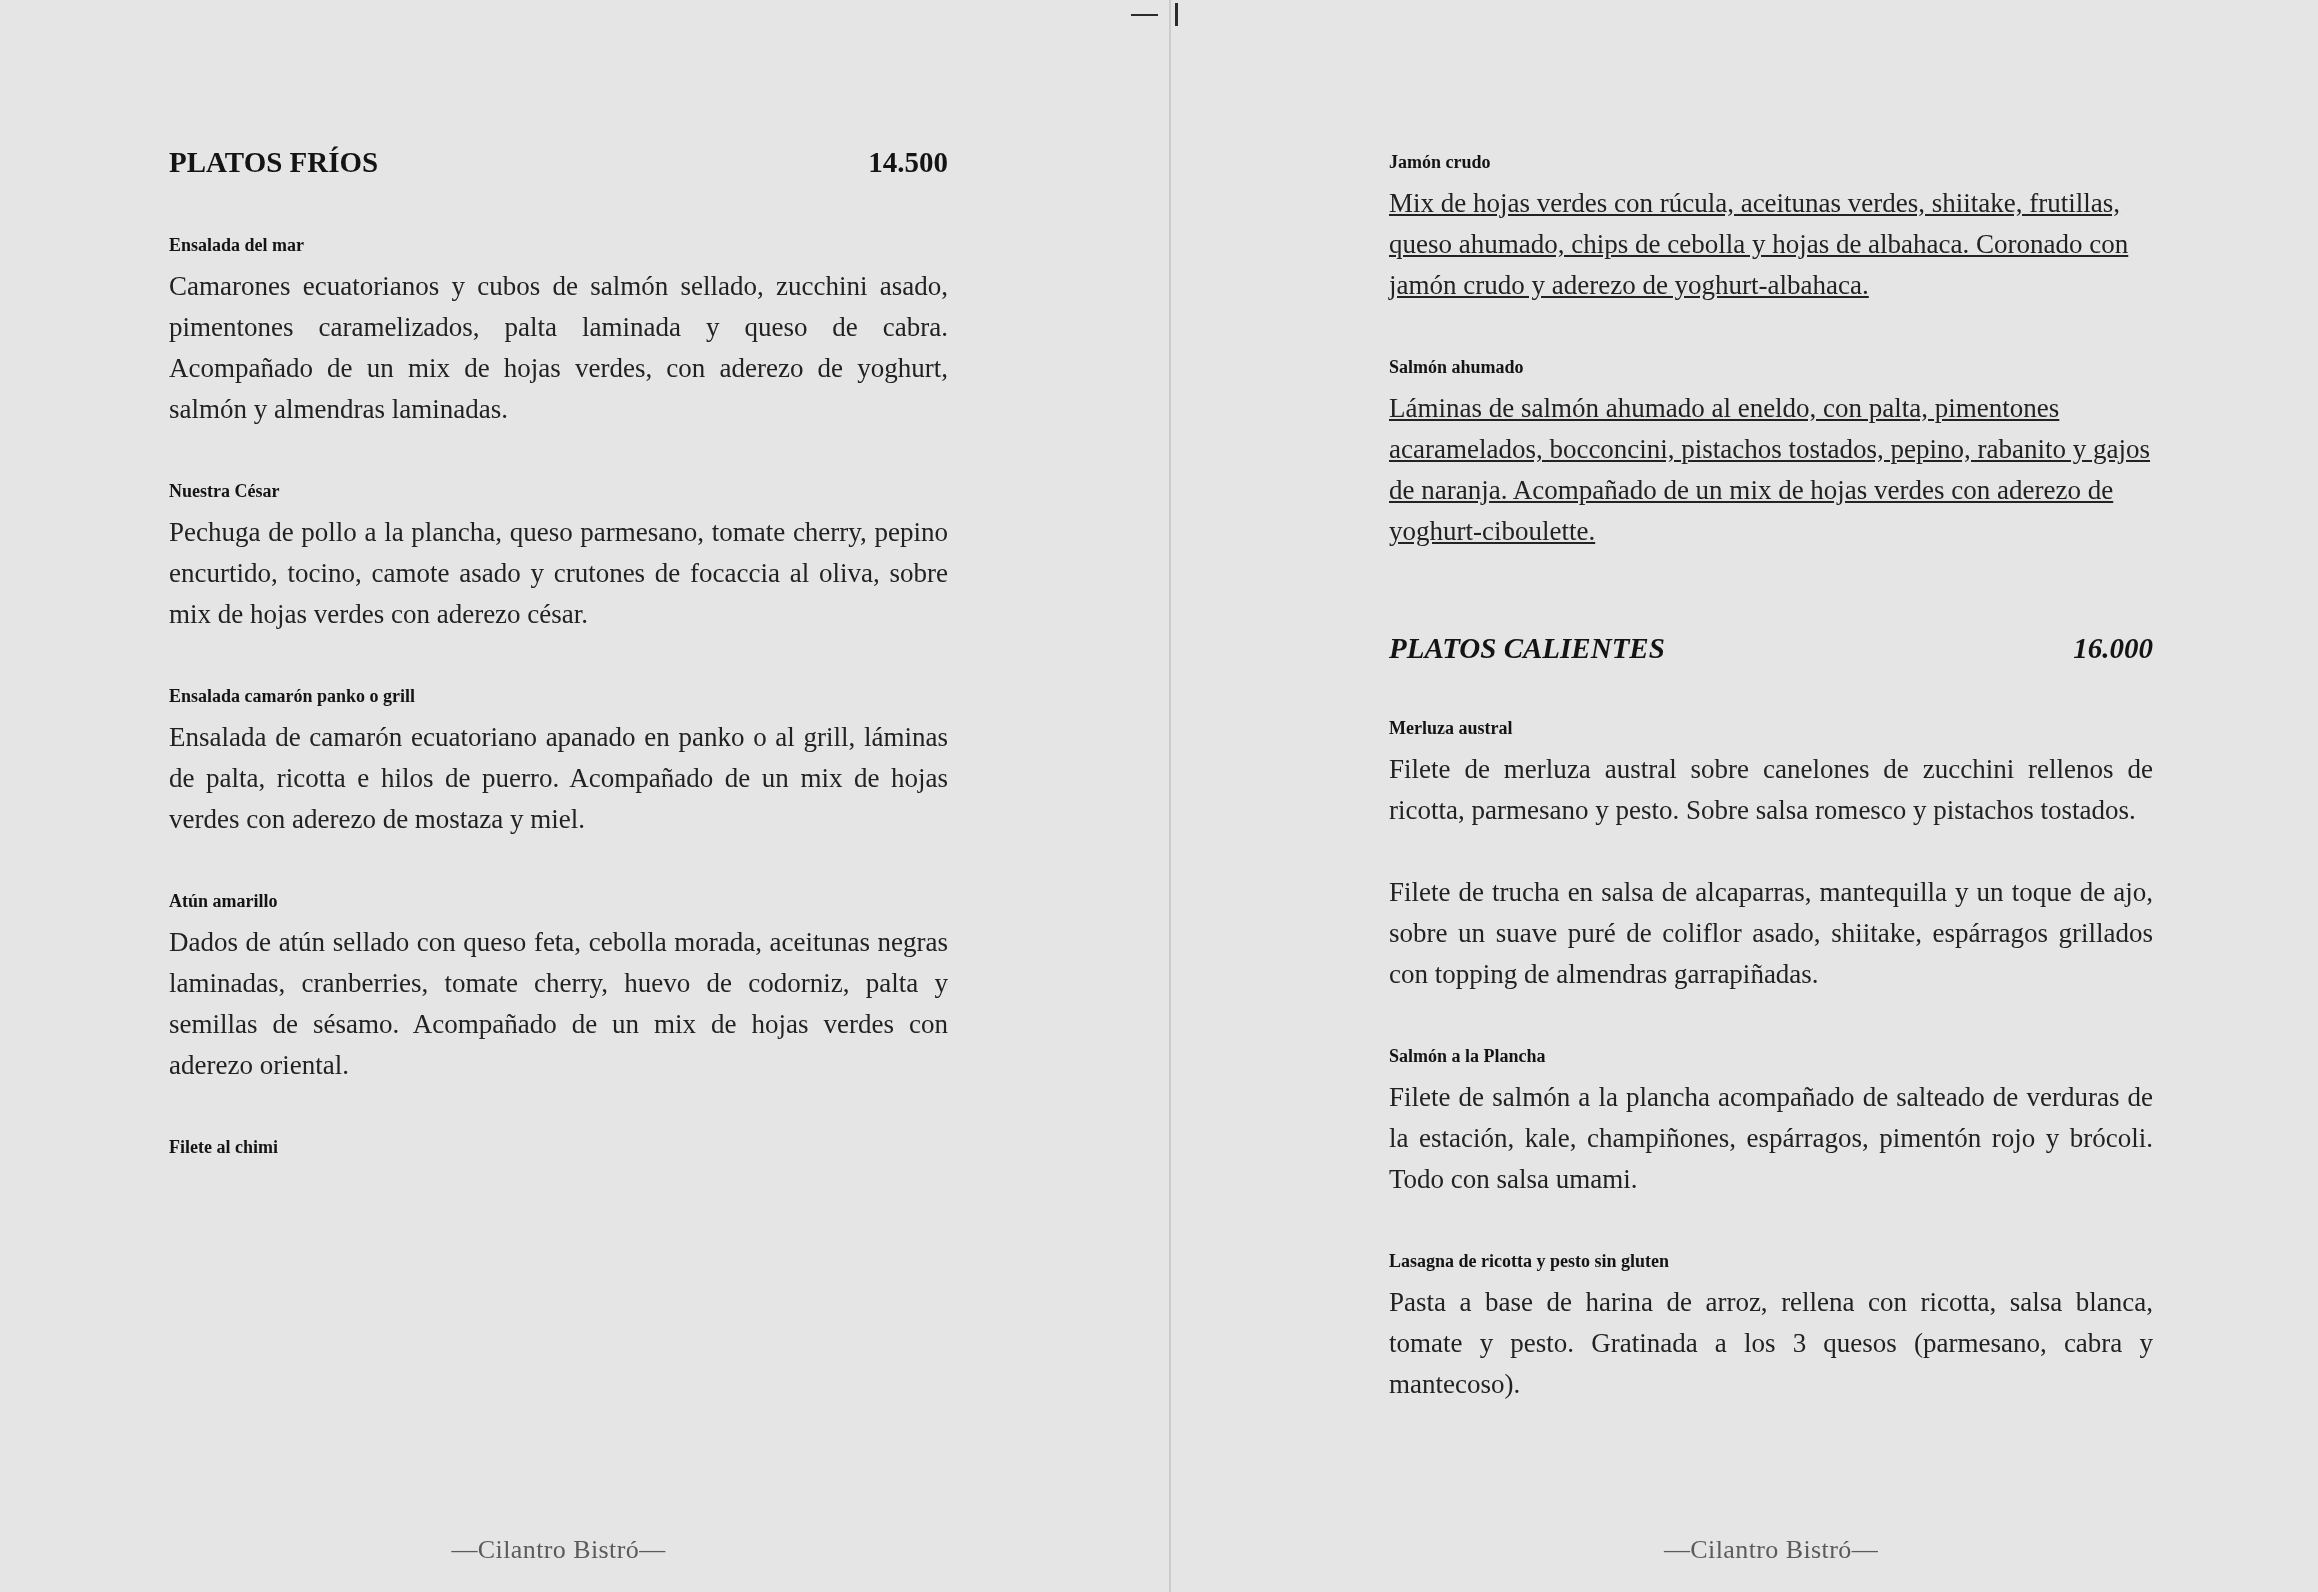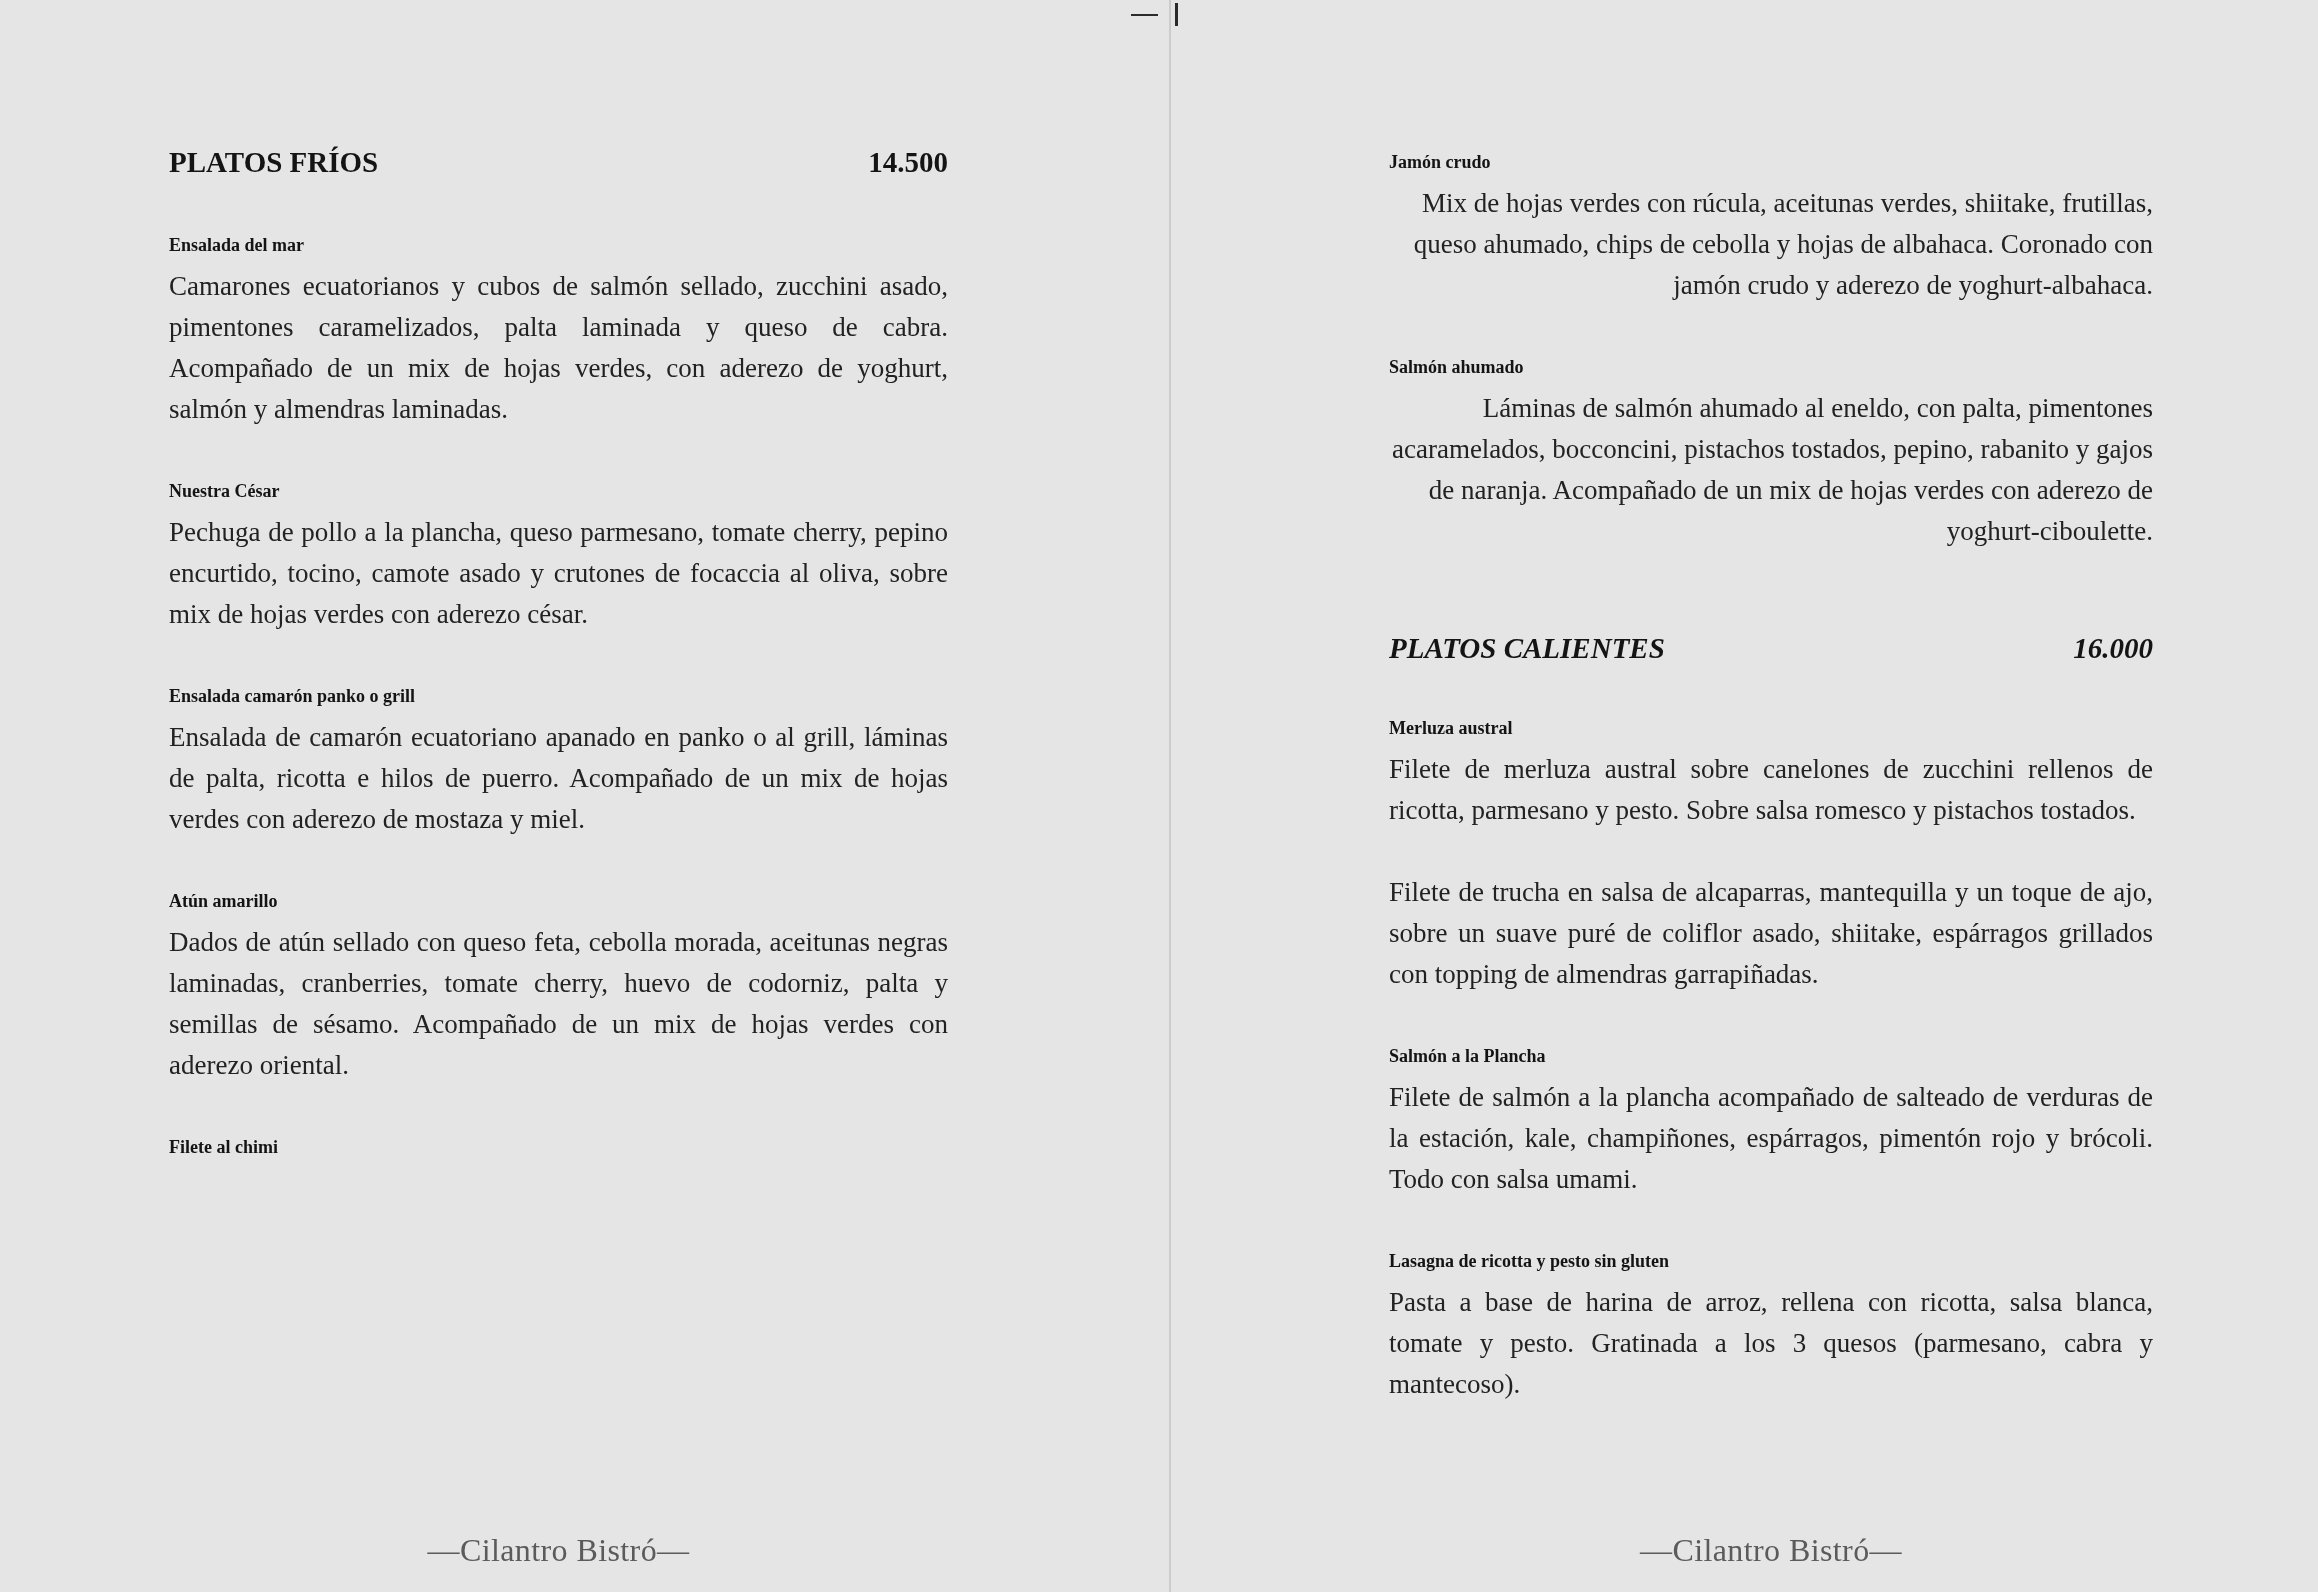--- a/index.html
+++ b/index.html
@@ -25,25 +25,25 @@
     display: flex; justify-content: space-between; align-items: baseline;
     font-weight: bold; font-size: 29px; line-height: 41px; color: #141414;
     margin-bottom: 42px;
   }
   .section-header.mid { margin-top: 76px; margin-bottom: 39px; font-style: italic; }
 
   .menu-item { margin-bottom: 41px; }
   .menu-item:last-child { margin-bottom: 0; }
   .item-name { font-size: 18px; line-height: 41px; font-weight: bold; color: #141414; }
   .item-desc { font-size: 27px; line-height: 41px; text-align: justify; color: #222222; }
-  .menu-item.ragged .item-desc { text-align: right; }
+  .menu-item.ragged .item-desc { text-align: left; text-decoration: underline; }
 
   .page-footer {
     position: absolute; bottom: 25px;
-    font-size: 32px; line-height: 34px; color: #5b5b5b;
+    font-size: 26px; line-height: 34px; color: #5b5b5b;
     letter-spacing: 0.4px; text-align: center;
   }
   .page-left  .page-footer { left: 169px;  width: 779px; }
   .page-right .page-footer { left: 1389px; width: 764px; }
 </style>
 </head>
 <body>
 
 <div class="spread">
 

